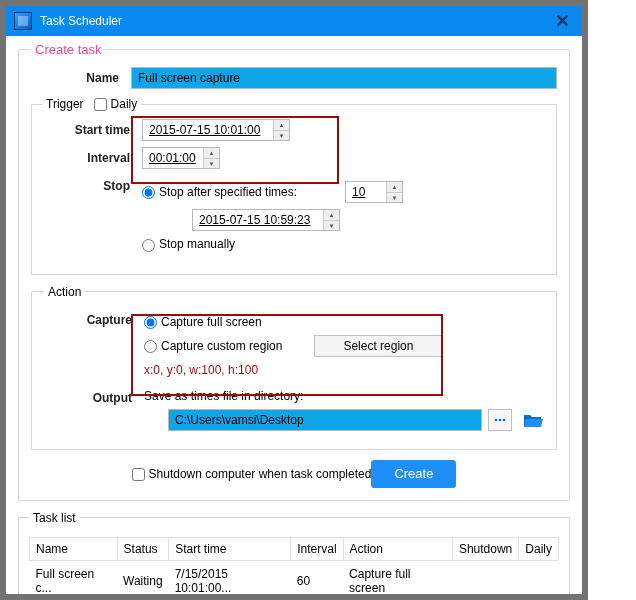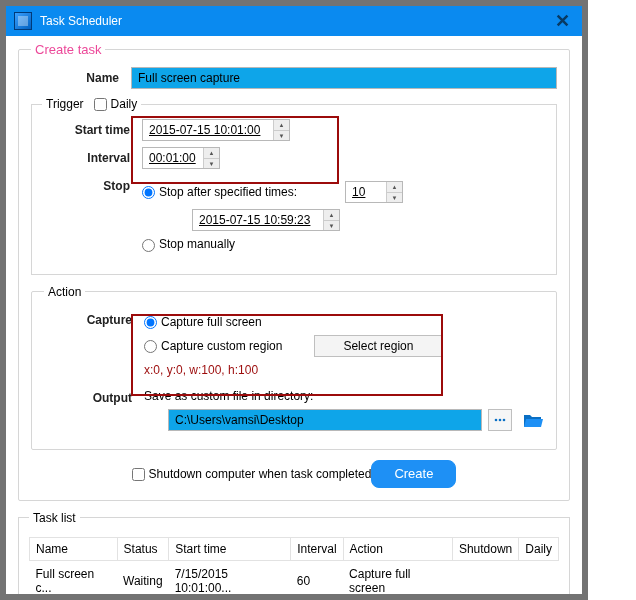--- a/index.html
+++ b/index.html
@@ -30,21 +30,21 @@
 .spinner input.tiny  { width: 40px; text-align: left; }
 .spinner .spin { width: 16px; display: flex; flex-direction: column; }
 .spinner .spin div { flex:1; background:#eee; border-left:1px solid #ccc; display:flex; align-items:center; justify-content:center; font-size:6px; color:#555; cursor:pointer; }
 .spinner .spin div:first-child{border-bottom:1px solid #ccc;}
 
 .radio-row { display:flex; align-items:center; gap:6px; margin: 6px 0; }
 .radio-row label { cursor: pointer; }
 input[type=radio],input[type=checkbox]{ margin-right:4px; vertical-align:middle; }
 
 .btn { height: 22px; padding: 0 28px; background: #f4f4f4; border:1px solid #bfbfbf; cursor:pointer; }
-.btn.primary { background:#1e90f5; border:1px solid #1e90f5; color:#fff; border-radius:8px; height:28px; padding:0 22px; font-size:13px; }
+.btn.primary { background:#1e90f5; border:1px solid #1e90f5; color:#fff; border-radius:3px; height:28px; padding:0 22px; font-size:13px; }
 
 .hl-box { position:absolute; border:2px solid #9c0b0b; pointer-events:none; z-index:5; }
 #hl1 { left:125px; top:80px; width:208px; height:68px; }
 #hl2 { left:125px; top:278px; width:312px; height:82px; }
 
 .redtext { color:#9c0b0b; }
 
 .footer-row{ display:flex; align-items:center; justify-content:center; margin-top:10px; }
 
 .tasklist { border:1px solid #d6d6d6; padding:8px 10px 10px 10px; margin-top:6px; }
@@ -156,21 +156,21 @@
             </div>
             <div class="radio-row">
               <span class="redtext">x:0, y:0, w:100, h:100</span>
             </div>
           </div>
         </div>
 
         <div class="row" style="align-items:flex-start;">
           <div class="label" style="padding-top:2px;">Output</div>
           <div style="flex:1;">
-            <div style="margin-bottom:6px;">Save as custom file in directory:</div>
+            <div style="margin-bottom:6px;">Save as times file in directory:</div>
             <div style="display:flex;align-items:center;gap:6px;margin-left:24px;">
               <input type="text" class="wide" style="flex: 1 1 0%;" value="C:\Users\vamsi\Desktop">
               <div class="iconbtn">
                 <svg width="14" height="10" viewBox="0 0 14 10">
                     <circle cx="3" cy="5" r="1.3" fill="#0a6fc4"></circle>
                     <circle cx="7" cy="5" r="1.3" fill="#0a6fc4"></circle>
                     <circle cx="11" cy="5" r="1.3" fill="#0a6fc4"></circle>
                   </svg>
               </div>
               <div class="folder-icon">

